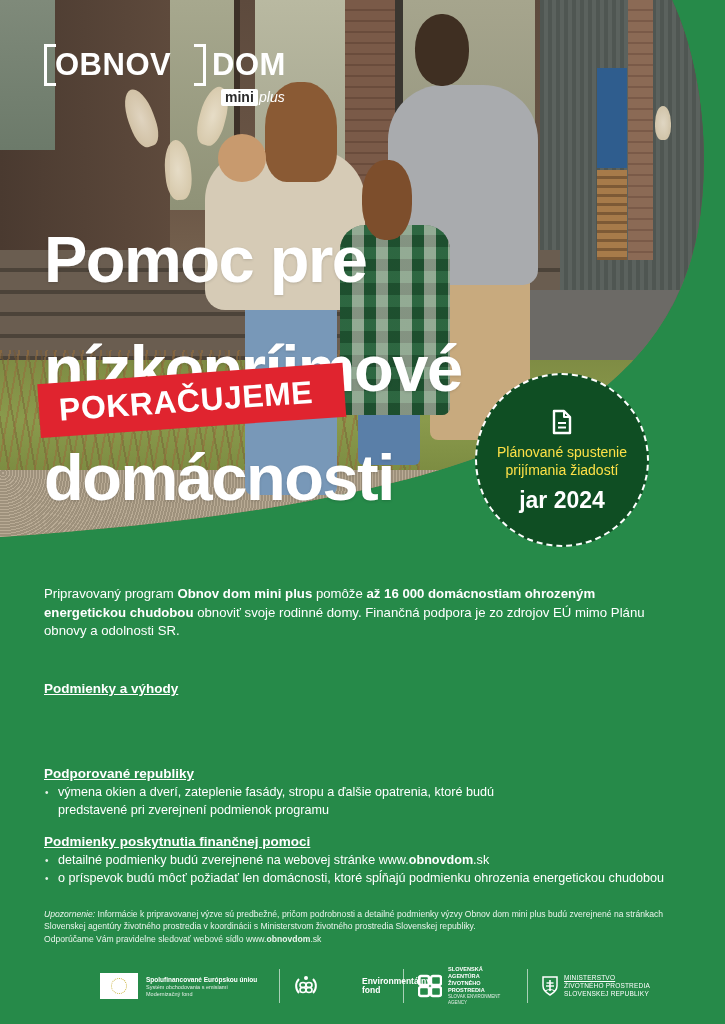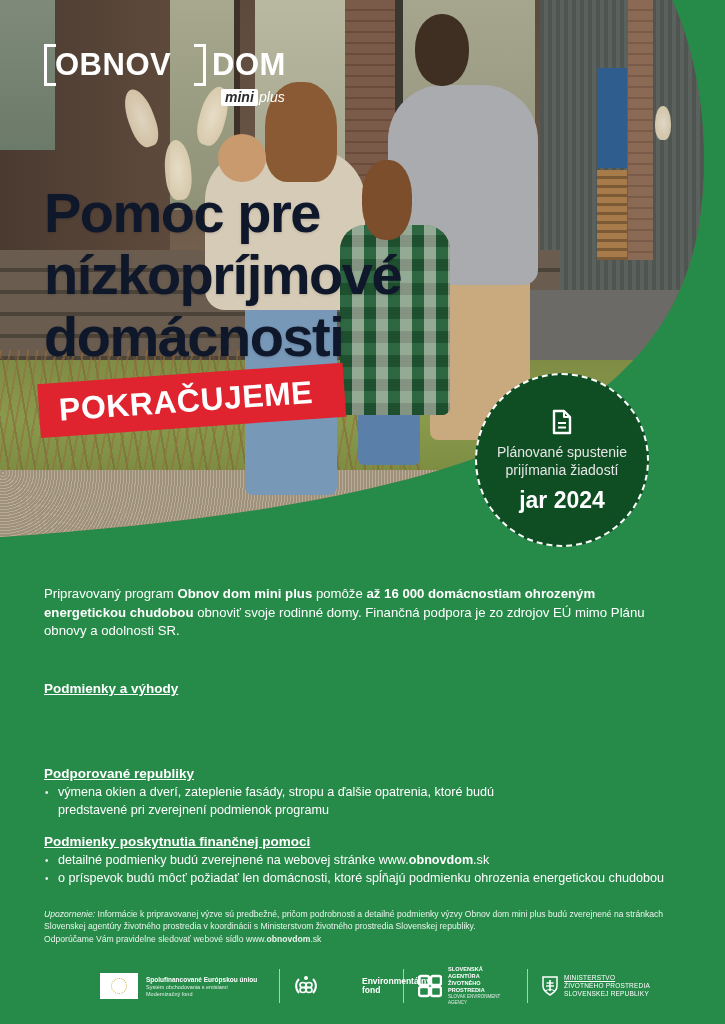--- a/index.html
+++ b/index.html
@@ -55,33 +55,33 @@
   .kid-legs { left:358px; top:405px; width:62px; height:60px; background:#5a7fa8; border-radius:6px; }
   .toddler { left:218px; top:134px; width:48px; height:48px; background:#c89a6e; border-radius:50%; }
 
   
   .logo { position:absolute; left:44px; top:44px; width:260px; height:64px; }
   .logo .bracket-l, .logo .bracket-r { position:absolute; top:0; width:12px; height:42px; border:3px solid #fff; }
   .logo .bracket-l { left:0; border-right:none; }
   .logo .bracket-r { left:150px; border-left:none; }
   .logo .obnov { position:absolute; left:11px; top:3px; font-weight:700; font-size:31px; letter-spacing:0.5px; color:#fff; }
   .logo .dom { position:absolute; left:168px; top:3px; font-weight:700; font-size:31px; letter-spacing:0.5px; color:#fff; }
-  .logo .mini { position:absolute; left:177px; top:45px; height:17px; padding:0 4px; background:#fff; color:#2a2a2a; font-style:italic; font-weight:700; font-size:14px; line-height:17px; border-radius:2px; }
+  .logo .mini { position:absolute; left:177px; top:45px; height:17px; padding:0 4px; background:#fff; color:#2a2a2a; font-weight:700; font-size:14px; line-height:17px; border-radius:2px; }
   .logo .plus { position:absolute; left:215px; top:45px; font-style:italic; font-size:14px; line-height:17px; color:#fff; }
 
   
   .headline { position:absolute; left:44px; top:182px; width:420px; }
-  .headline div { font-weight:700; font-size:56px; line-height:62px; color:#0f172a; letter-spacing:-1.5px; text-shadow:0 1px 3px rgba(0,0,0,.15); white-space:nowrap; }
+  .headline div { font-weight:700; font-size:65px; line-height:62px; color:#ffffff; letter-spacing:-1.5px; text-shadow:0 1px 3px rgba(0,0,0,.15); white-space:nowrap;margin-top:47px; }
   .ribbon { position:absolute; left:41px; top:384px; width:306px; height:54px; background:#e0242f; transform:rotate(-4deg); transform-origin:left bottom; display:flex; align-items:center; padding-left:20px; }
   .ribbon span { font-weight:700; font-size:32px; color:#fff; letter-spacing:0.5px; }
 
   
   .badge { position:absolute; left:475px; top:373px; width:174px; height:174px; border-radius:50%; background:#0f4e23; border:2px dashed #ffffff; display:flex; flex-direction:column; align-items:center; justify-content:flex-start; padding-top:34px; text-align:center; }
   .badge .doc-icon { width:20px; height:26px; margin-bottom:8px; }
-  .badge .line { font-size:14px; line-height:18px; color:#e5e5e5; }
+  .badge .line { font-size:14px; line-height:18px; color:#fde047; }
   .badge .date { font-weight:700; font-size:23px; line-height:30px; margin-top:6px; color:#fff; }
 
   
   .intro { position:absolute; left:44px; top:585px; width:610px; font-size:13.2px; line-height:18.5px; color:#fff; }
   .intro b { font-weight:700; }
   .section { position:absolute; left:44px; width:640px; }
   .section h3 { font-size:13.5px; font-weight:700; line-height:18px; color:#fff; margin-bottom:1px;text-decoration:underline; }
   .section ul { list-style:none; }
   .section li { position:relative; padding-left:14px; font-size:12.6px; line-height:17.6px; color:#fff; }
   .section li::before { content:"•"; position:absolute; left:1px; top:0; font-size:10px; color:#e8f2ea; }

